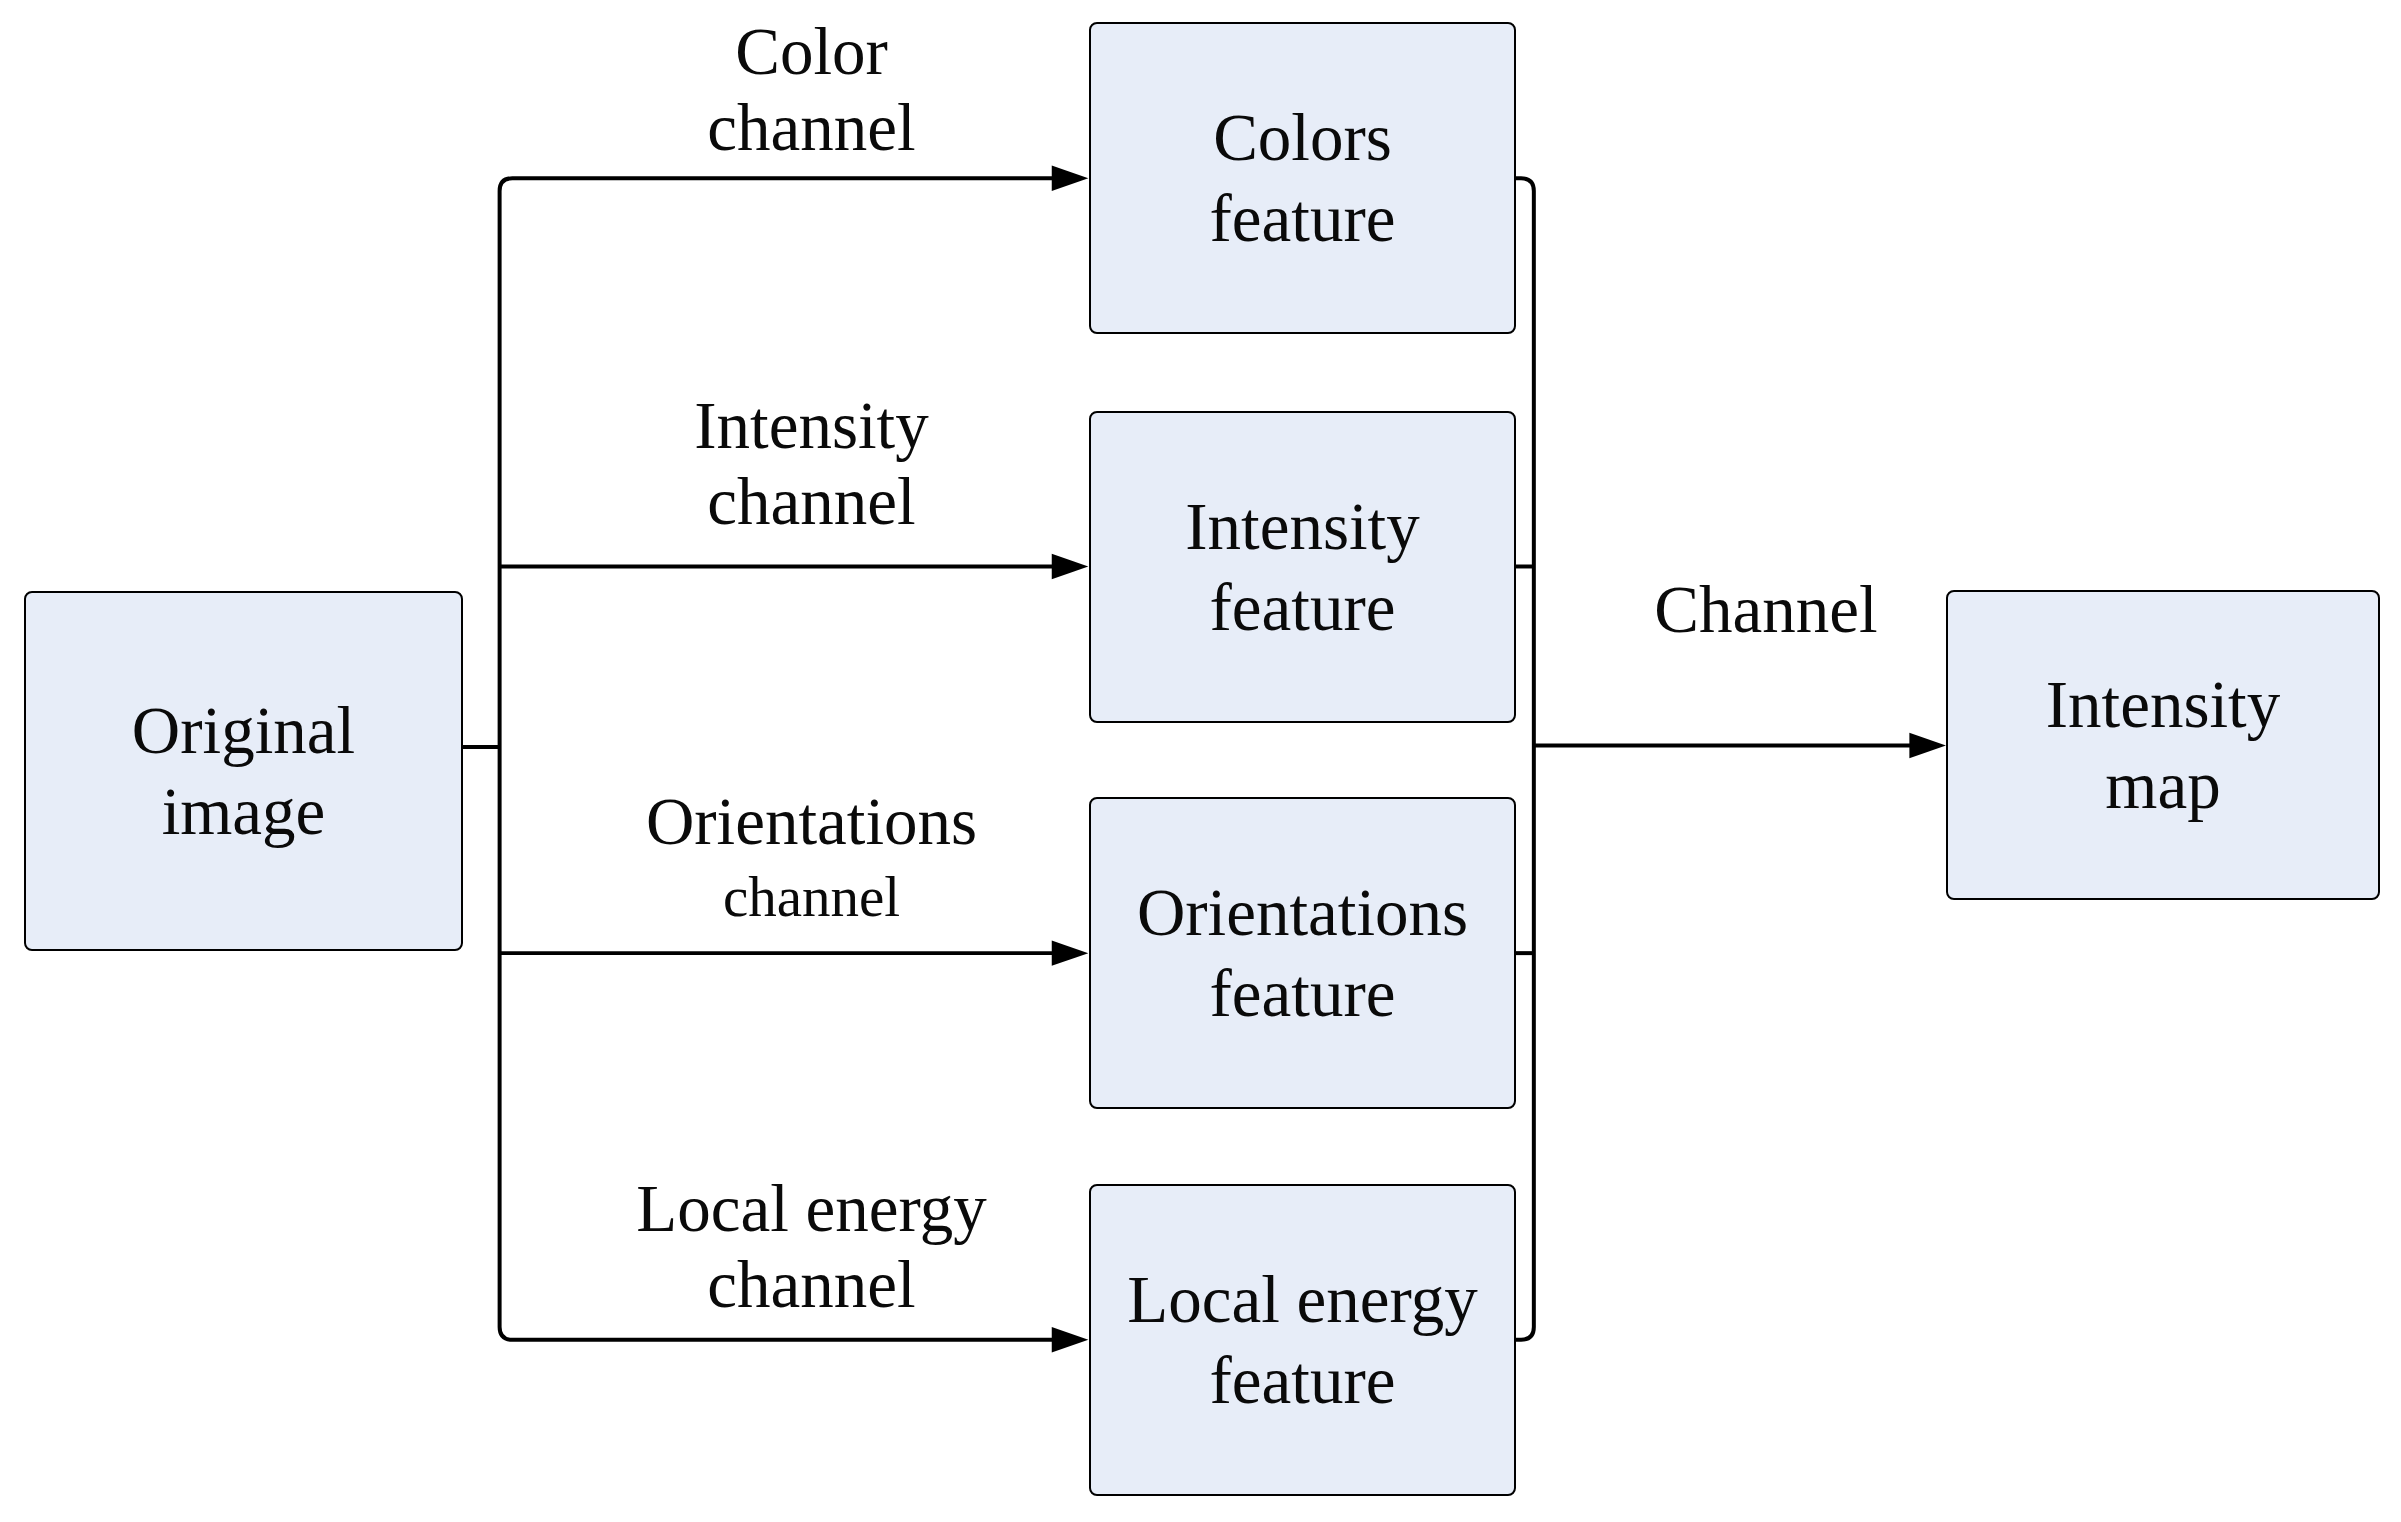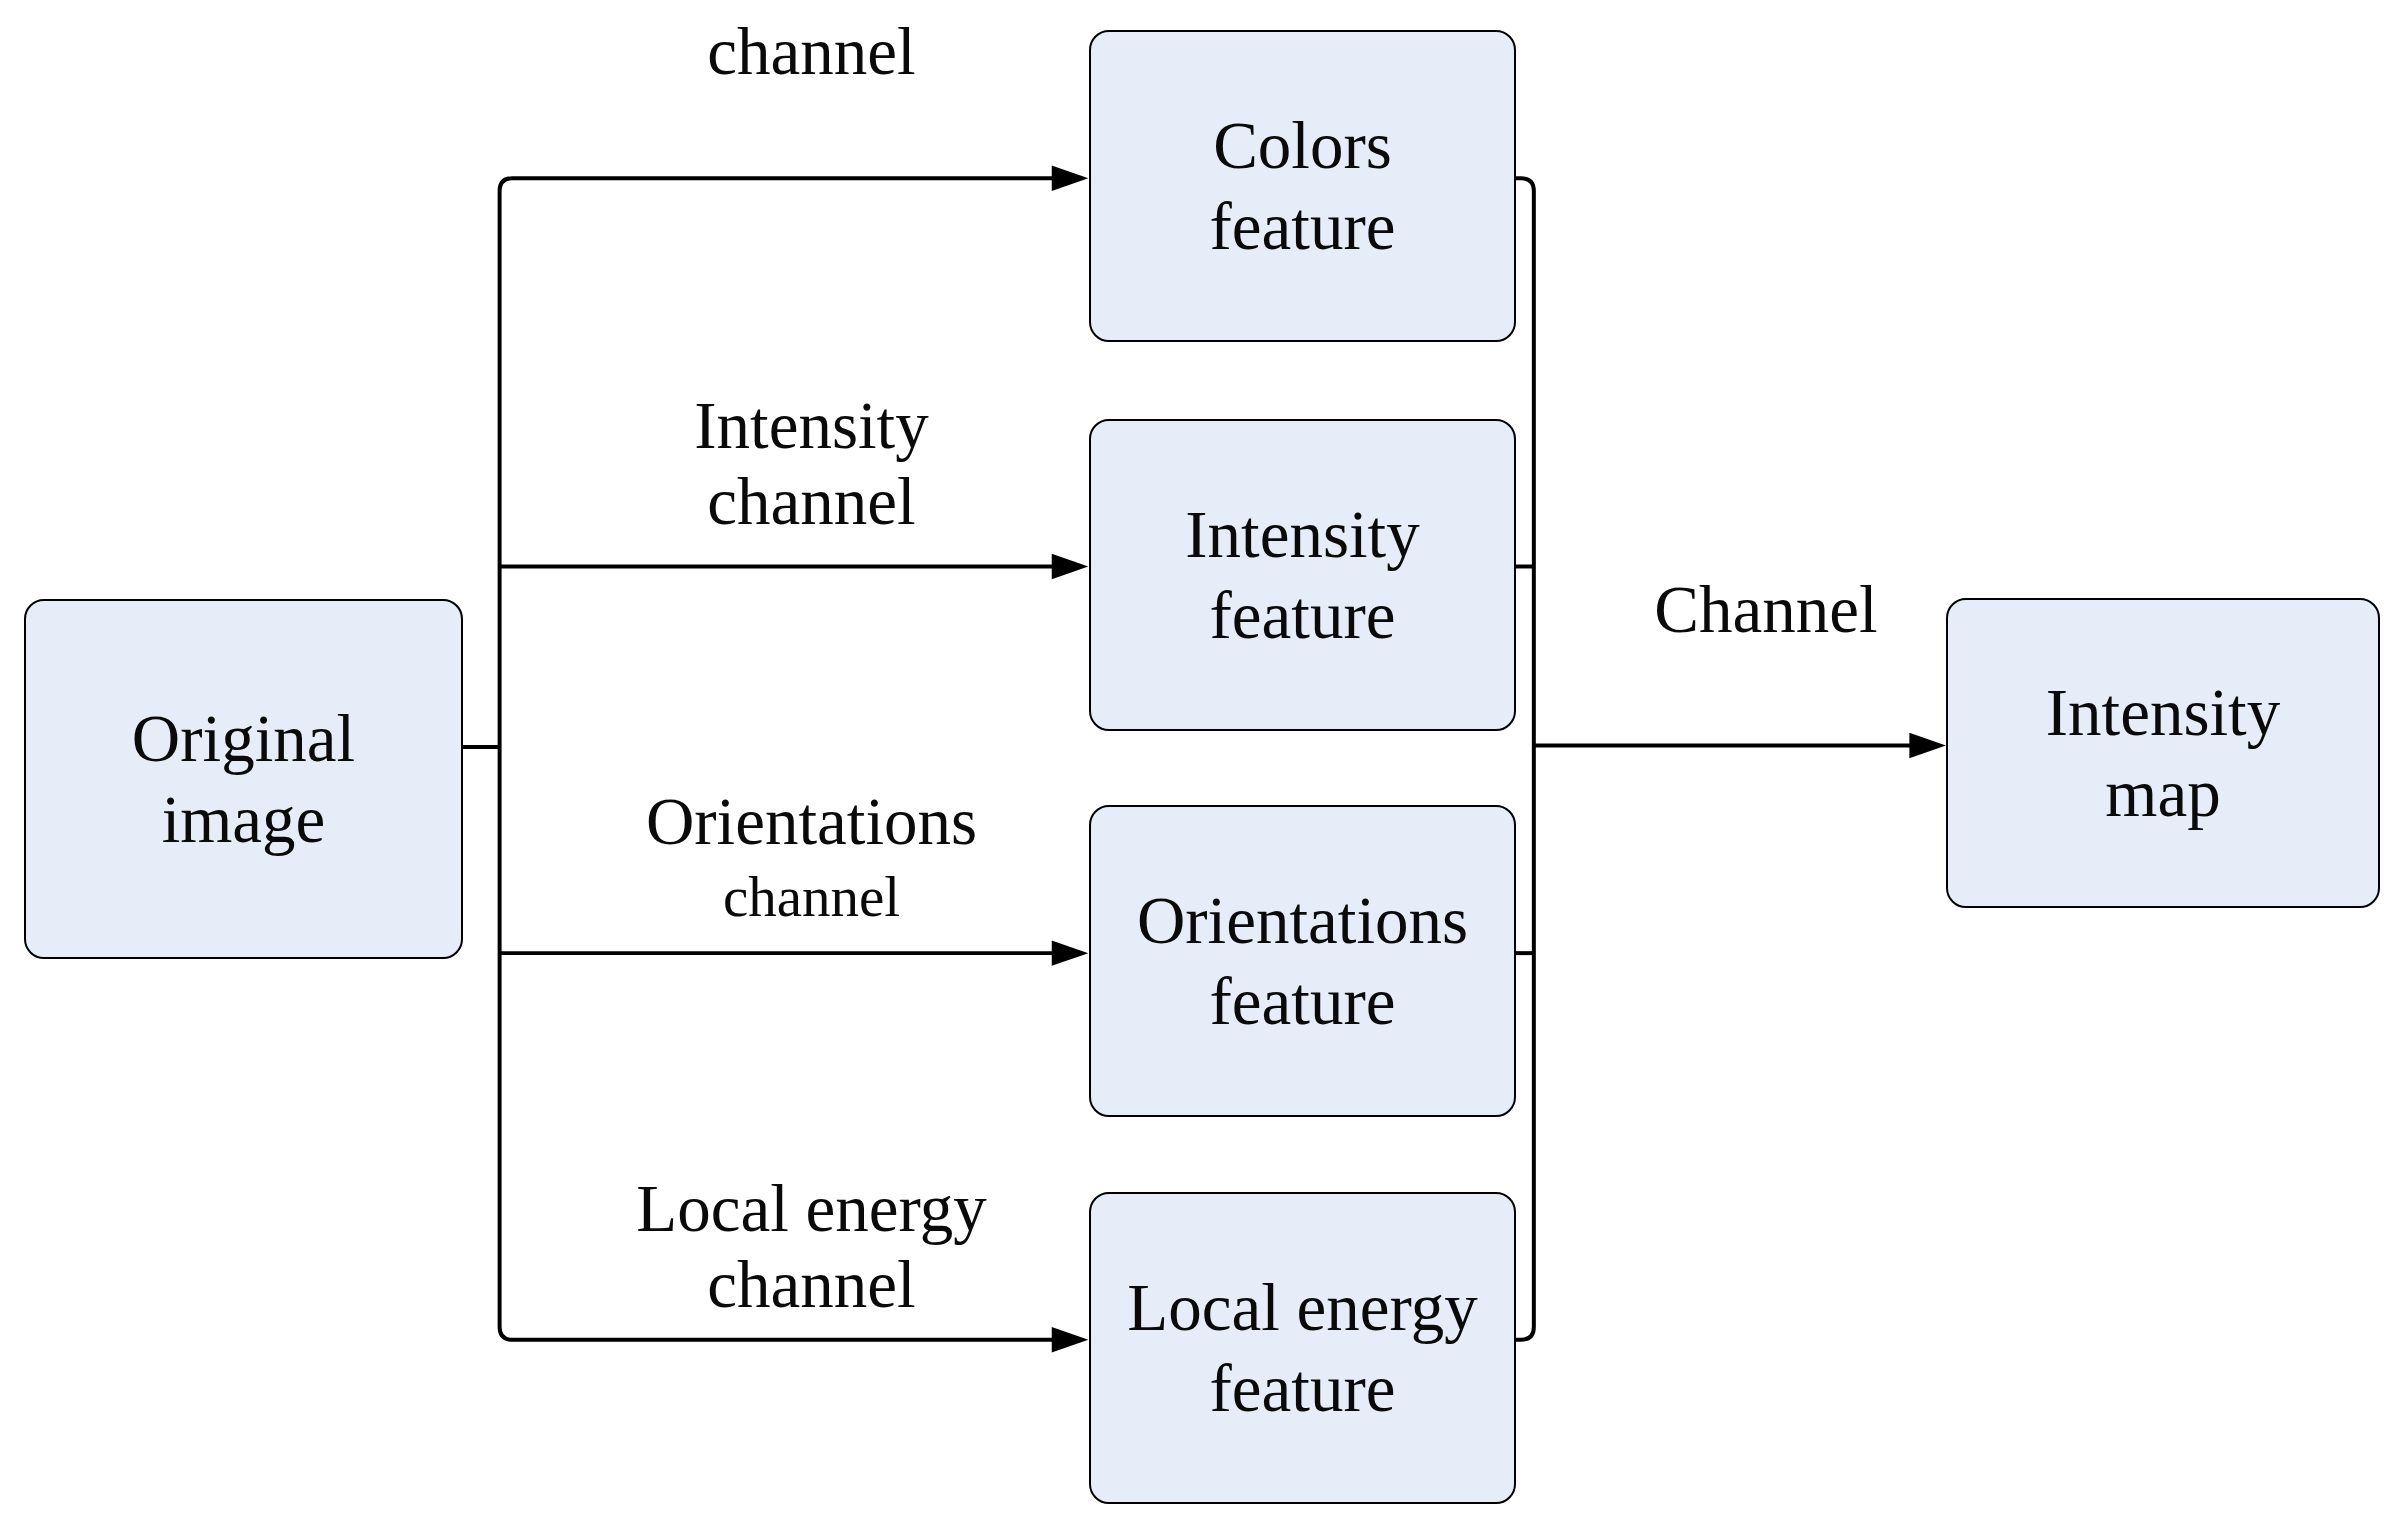--- a/index.html
+++ b/index.html
@@ -25,29 +25,28 @@
   .wires {
     position: absolute;
     left: 0; top: 0;
     width: 2401px;
     height: 1522px;
   }
   .node {
     position: absolute;
     background: var(--node-fill);
     border: 2.4px solid var(--node-stroke);
-    border-radius: 20px;
+    border-radius: 8px;
     display: flex;
     flex-direction: column;
     justify-content: center;
     align-items: center;
     text-align: left;
     font-size: 67px;
     line-height: 81px;
-    margin-top: 8px;
   }
   .node span { display: block; white-space: nowrap; }
   .elabel {
     position: absolute;
     text-align: center;
     font-size: 67px;
     line-height: 76px;
   }
   .elabel span { display: block; white-space: nowrap; }
   .elabel.integration { line-height: 84px; }
@@ -106,20 +105,21 @@
     <span>Local energy</span>
     <span>feature</span>
   </div>
 
   <div class="node" style="left:1946px; top:590px; width:434px; height:310px;">
     <span>Intensity</span>
     <span>map</span>
   </div>
 
   <div class="elabel" style="left:533px; top:12.7px; width:557px;">
+    <span class="line1">Color</span>
     <span class="line2">channel</span>
   </div>
 
   <div class="elabel" style="left:533px; top:387px; width:557px;">
     <span class="line1">Intensity</span>
     <span class="line2">channel</span>
   </div>
 
   <div class="elabel orientations" style="left:533px; top:783px; width:557px;">
     <span class="line1">Orientations</span>

